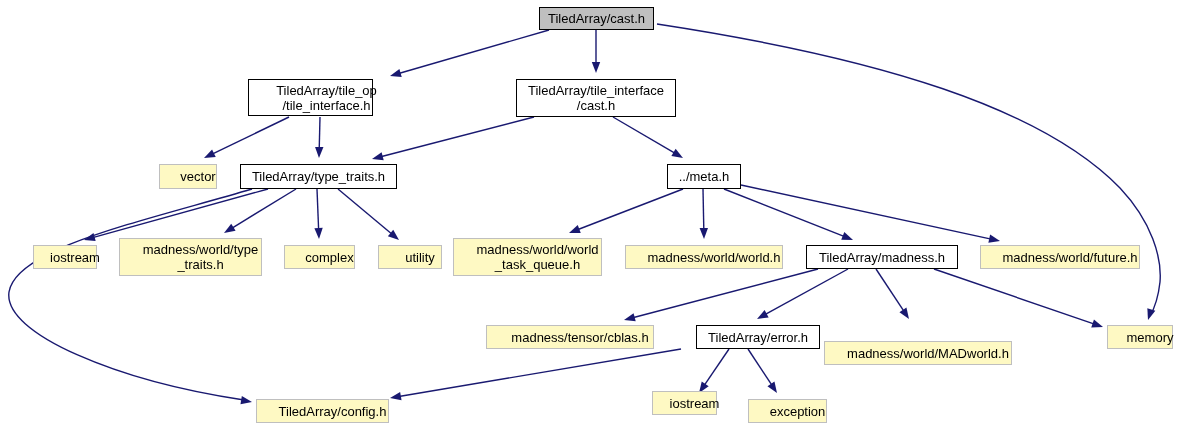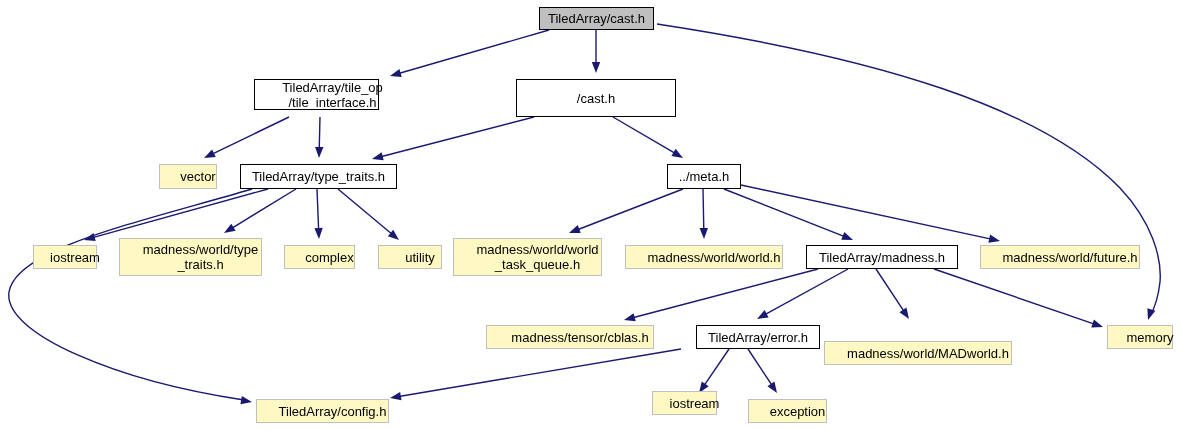--- a/index.html
+++ b/index.html
@@ -77,25 +77,26 @@
       <polygon points="699,393 701.7265502312649,381.54548456562264 708.6668599108483,386.27751389261135" class="edge-head"></polygon>
       <line x1="748" y1="349" x2="772.0471797407956" y2="385.4853761584485" class="edge-line"></line>
       <polygon points="777,393 767.4397285571372,386.12677587017686 774.4533774759186,381.5041436282528" class="edge-head"></polygon>
       <line x1="681" y1="349" x2="398.87506006541076" y2="396.50557407833287" class="edge-line"></line>
       <polygon points="390,398 400.1498968720574,392.0317847318818 401.5446943989467,400.3151741262653" class="edge-head"></polygon>
     </svg>
   <div id="node-layer">
       <div class="node main" style="left: 539px; top: 7px; width: 115px; height: 23px;">
         <div>TiledArray/cast.h</div>
       </div>
-      <div class="node internal" style="left: 254px; top: 79px; width: 125px; height: 31px; padding-left: 32px;">
+      <div class="node internal" style="left: 248px; top: 79px; width: 125px; height: 37px; padding-left: 32px;">
         <div>TiledArray/tile_op</div>
         <div>/tile_interface.h</div>
       </div>
       <div class="node internal" style="left: 516px; top: 79px; width: 160px; height: 38px;">
+        <div>TiledArray/tile_interface</div>
         <div>/cast.h</div>
       </div>
       <div class="node external" style="left: 159px; top: 164px; width: 58px; height: 25px;">
         <div>vector</div>
       </div>
       <div class="node internal" style="left: 240px; top: 164px; width: 157px; height: 25px;">
         <div>TiledArray/type_traits.h</div>
       </div>
       <div class="node internal" style="left: 667px; top: 164px; width: 74px; height: 25px;">
         <div>../meta.h</div>

